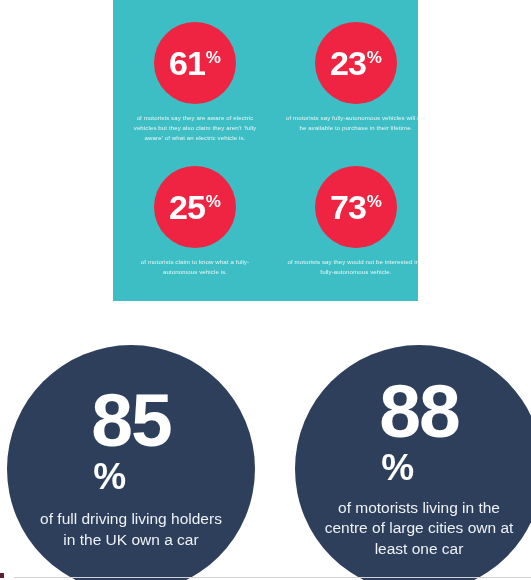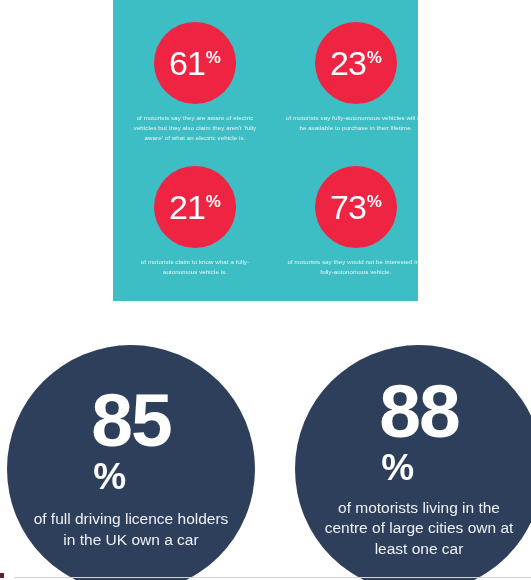--- a/index.html
+++ b/index.html
@@ -48,21 +48,21 @@
     box-sizing: border-box;
   }
   .red-circle .pct-wrap {
     display: flex;
     align-items: flex-start;
     line-height: 1;
     transform: translateY(1px);
   }
   .red-circle .pct-num {
     font-size: 34px;
-    font-weight: normal;
+    font-weight: bold;
     color: #ffffff;
     letter-spacing: -1px;
     line-height: 0.92;
   }
   .red-circle .pct-sym {
     font-size: 17px;
     font-weight: bold;
     color: #ffffff;
     line-height: 1;
     margin-top: 1px;
@@ -167,21 +167,21 @@
         <span class="pct-num">23</span>
         <span class="pct-sym">%</span>
       </div>
     </div>
     <div class="teal-caption">of motorists say fully-autonomous vehicles will not be available to purchase in their lifetime.</div>
   </div>
 
   <div class="stat-cell col-left row-bottom">
     <div class="red-circle">
       <div class="pct-wrap">
-        <span class="pct-num">21</span>
+        <span class="pct-num">25</span>
         <span class="pct-sym">%</span>
       </div>
     </div>
     <div class="teal-caption">of motorists claim to know what a fully-autonomous vehicle is.</div>
   </div>
 
   <div class="stat-cell col-right row-bottom">
     <div class="red-circle">
       <div class="pct-wrap">
         <span class="pct-num">73</span>
@@ -191,21 +191,21 @@
     <div class="teal-caption">of motorists say they would not be interested in a fully-autonomous vehicle.</div>
   </div>
 
 </div>
 
 <div class="navy-circle left">
   <div class="pct-wrap">
     <span class="pct-num">85</span>
     <span class="pct-sym">%</span>
   </div>
-  <div class="navy-caption">of full driving licence holders in the UK own a car</div>
+  <div class="navy-caption">of full driving living holders in the UK own a car</div>
 </div>
 
 <div class="navy-circle right">
   <div class="pct-wrap">
     <span class="pct-num">88</span>
     <span class="pct-sym">%</span>
   </div>
   <div class="navy-caption">of motorists living in the centre of large cities own at least one car</div>
 </div>
 

